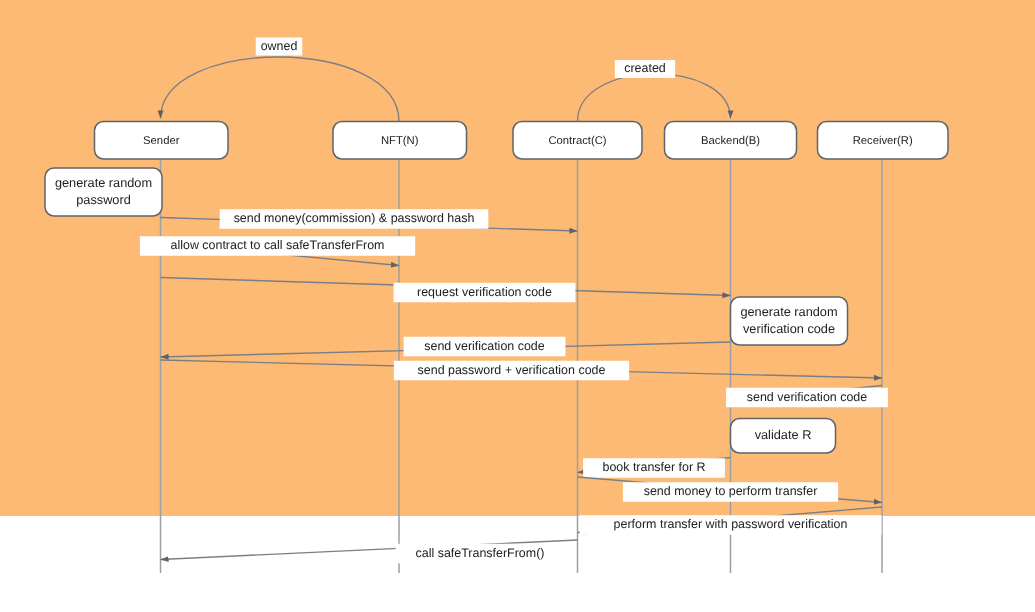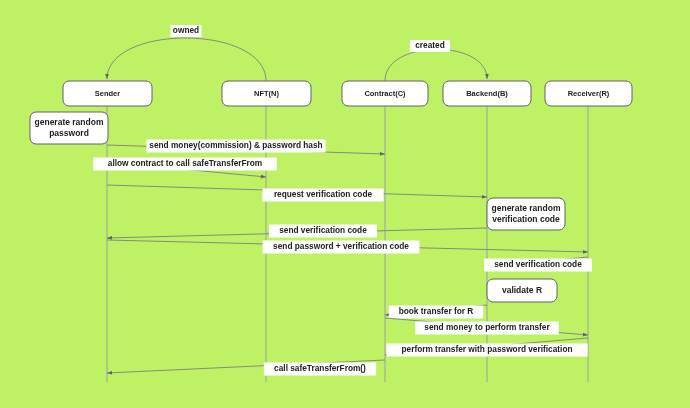--- a/index.html
+++ b/index.html
@@ -9,23 +9,22 @@
   }
   body {
     width: 690px;
     height: 408px;
     font-family: "Liberation Sans", sans-serif;
     overflow: hidden;
   }
   #diagram-root {
     position: relative;
     width: 690px;
-    height: 408px;
-    background: #bef264;
-    font-weight: bold;
+    height: 344px;
+    background: #fdba74;
   }
   svg#seq {
     display: block;
     width: 690px;
     height: 408px;
   }
   .lifeline {
     stroke: #9aa0a6;
     stroke-width: 1;
     fill: none;

